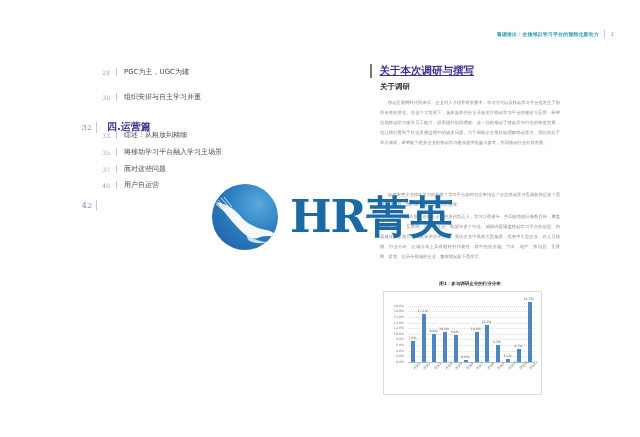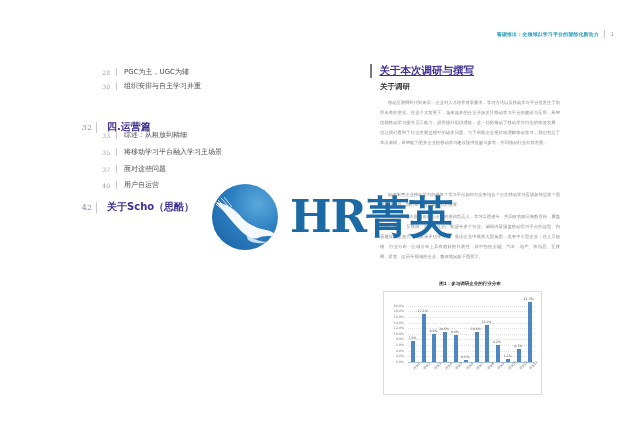--- a/index.html
+++ b/index.html
@@ -48,21 +48,21 @@
 </style>
 </head>
 <body>
 
 <div class="toc">
   <div class="toc-row toc-sub" style="top:3px;">
     <span class="num">28</span>
     <span class="sep"></span>
     <span class="label">PGC为主，UGC为辅</span>
   </div>
-  <div class="toc-row toc-sub" style="top:17px;">
+  <div class="toc-row toc-sub" style="top:28px;">
     <span class="num">30</span>
     <span class="sep"></span>
     <span class="label">组织安排与自主学习并重</span>
   </div>
   <div class="toc-row toc-sec" style="top:56px;">
     <span class="num">32</span>
     <span class="sep"></span>
     <span class="label">四.运营篇</span>
   </div>
   <div class="toc-row toc-sub" style="top:66px;">
@@ -81,21 +81,20 @@
     <span class="label">面对这些问题</span>
   </div>
   <div class="toc-row toc-sub" style="top:116px;">
     <span class="num">40</span>
     <span class="sep"></span>
     <span class="label">用户自运营</span>
   </div>
   <div class="toc-row toc-sec" style="top:136px;">
     <span class="num">42</span>
     <span class="sep"></span>
-    <span class="label">关于Scho（思酷）</span>
   </div>
 </div>
 
 <div class="header">
   <span class="title">看碳推出：全领域以学习平台的智能化新动力</span>
   <span class="sep"></span>
   <span class="pagenum">1</span>
 </div>
 
 <div class="right-page">

